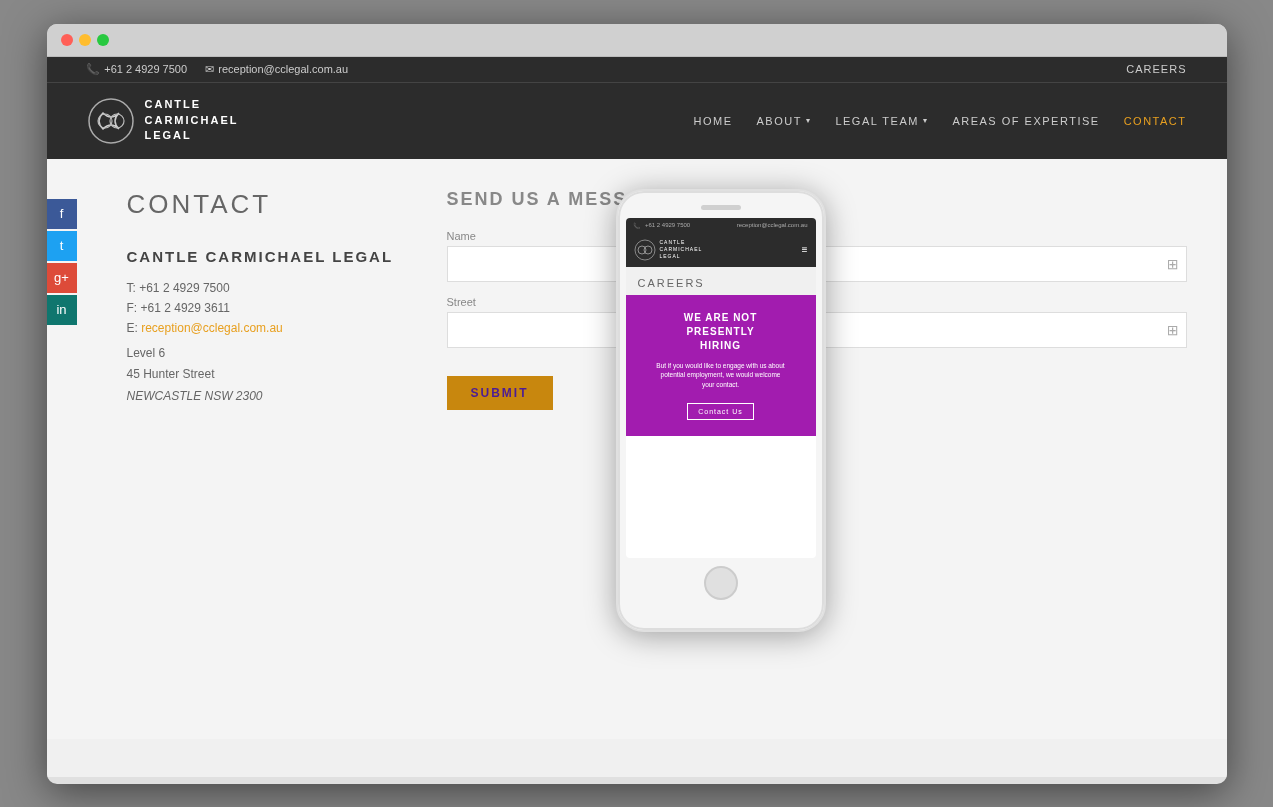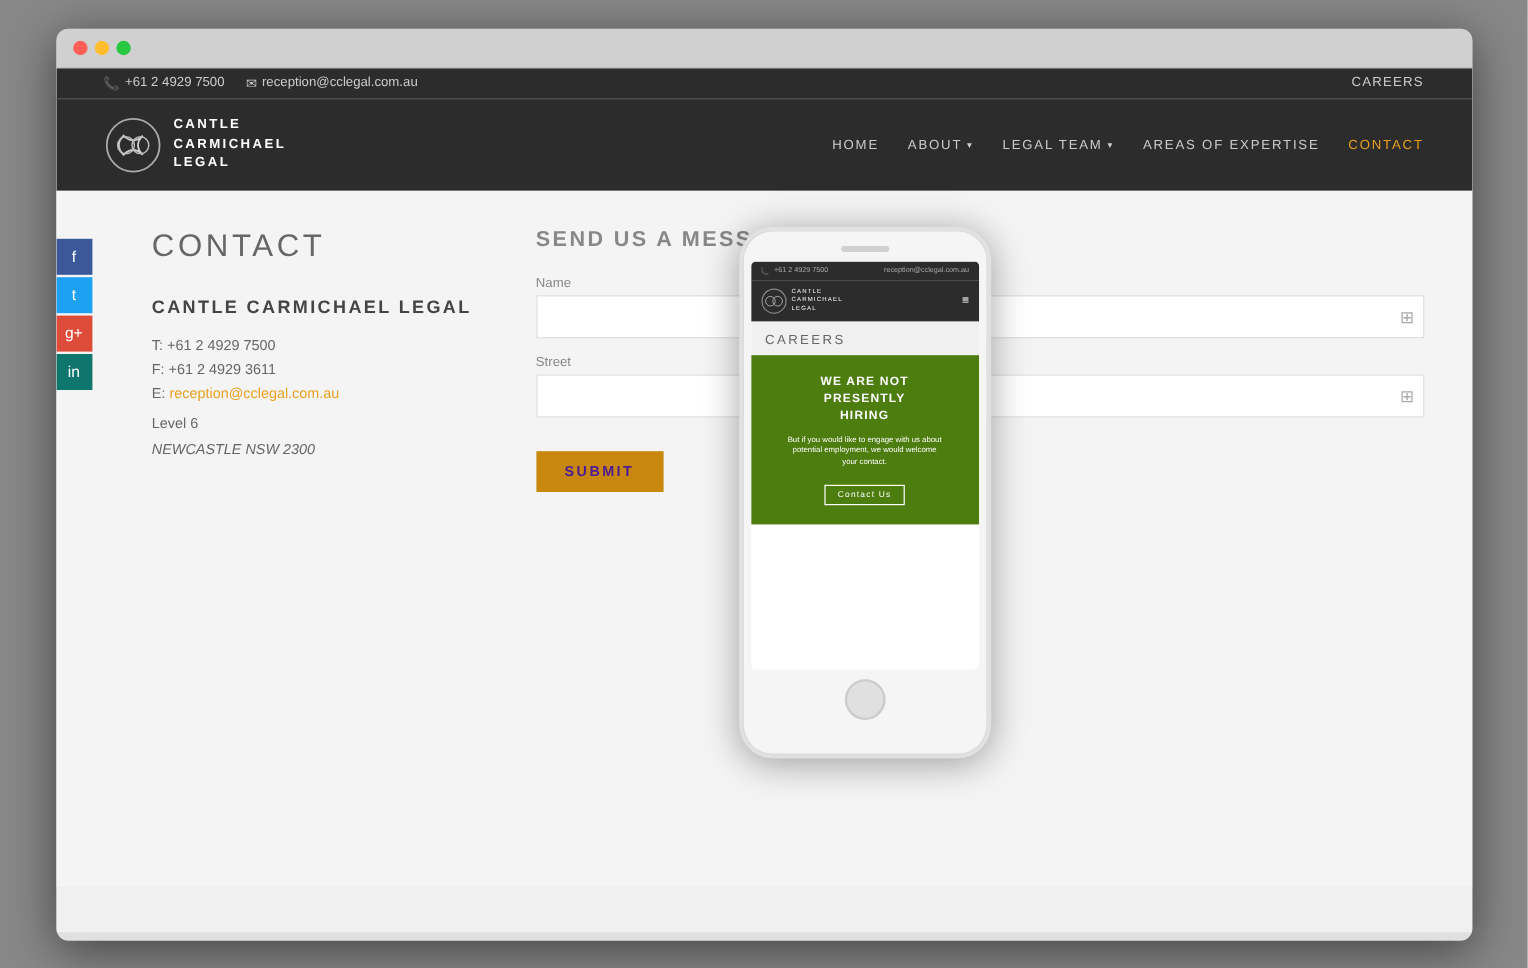--- a/index.html
+++ b/index.html
@@ -380,21 +380,21 @@
     .phone-careers-title {
       font-size: 11px;
       letter-spacing: 2px;
       color: #666;
       text-transform: uppercase;
       font-weight: 300;
       margin-bottom: 0;
     }
 
     .phone-yellow-card {
-      background: #4d7c0f;
+      background: #a21caf;
       padding: 16px 28px;
       text-align: center;
       margin: 0;
     }
     .phone-card-title {
       color: #fff;
       font-size: 10px;
       font-weight: bold;
       letter-spacing: 1px;
       text-transform: uppercase;
@@ -511,20 +511,21 @@
         <div class="contact-detail">
           <span>F:</span>
           <span>+61 2 4929 3611</span>
         </div>
         <div class="contact-detail">
           <span>E:</span>
           <a>reception@cclegal.com.au</a>
         </div>
         <div class="contact-address">
           <div>Level 6</div>
+          <div>45 Hunter Street</div>
           <div class="italic">NEWCASTLE NSW 2300</div>
         </div>
       </div>
 
       <div class="right-col">
         <h2 class="send-heading">SEND US A MESSAGE:</h2>
         <div class="form-group">
           <label class="form-label">Name</label>
           <div class="input-with-icon">
             <input class="form-input" type="text" style="">

